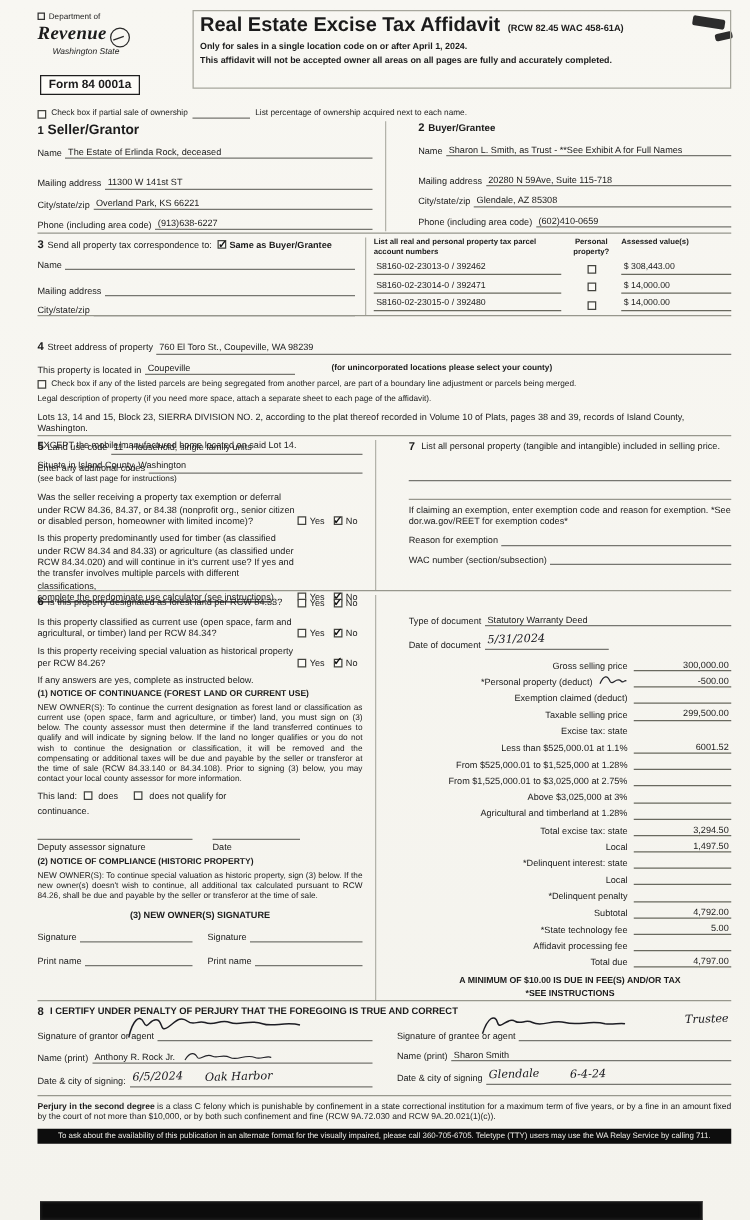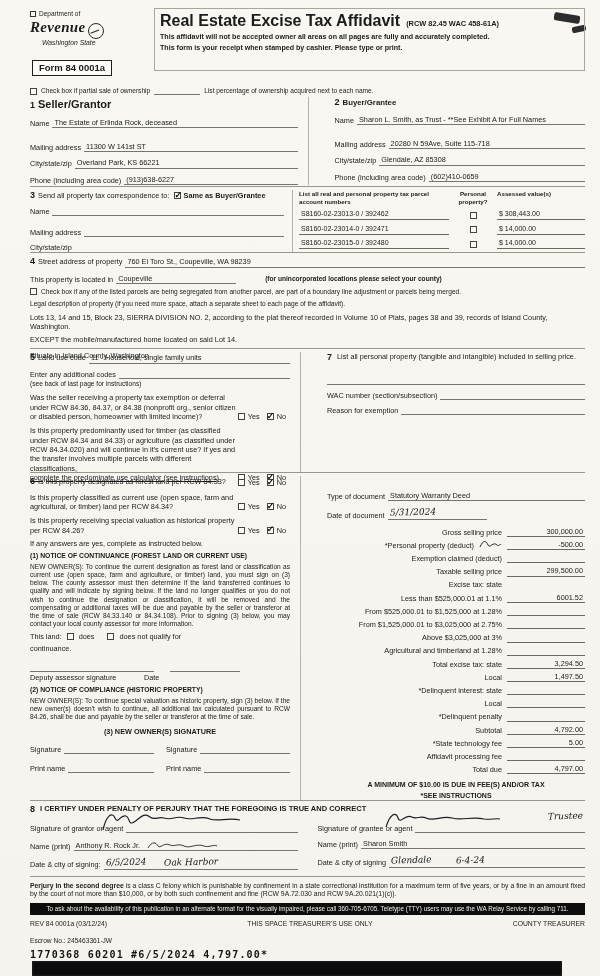--- a/index.html
+++ b/index.html
@@ -74,22 +74,22 @@
       <div><span class="mini-box"></span><span>Department of</span></div>
       <div><span class="rev-word">Revenue</span><span class="logo-circle"></span></div>
       <div class="wa-state">Washington State</div>
     </div>
     <div class="form-box">Form 84 0001a</div>
     <div class="title-wrap">
       <div>
         <span class="main-title">Real Estate Excise Tax Affidavit</span>
         <span class="rcw">(RCW 82.45 WAC 458-61A)</span>
       </div>
+      <div class="hnote">Only for sales in a single location code on or after April 1, 2024.</div>
       <div class="hnote">This affidavit will not be accepted owner all areas on all pages are fully and accurately completed.</div>
-      <div class="hnote">This form is your receipt when stamped by cashier. Please type or print.</div>
     </div>
   </div>
 
   <div class="sec" style="top:86px;display:flex;align-items:flex-end;gap:4px">
     <span class="cb"></span>
     <span class="small">Check box if partial sale of ownership</span>
     <span class="line" style="width:46px"></span>
     <span class="small">List percentage of ownership acquired next to each name.</span>
   </div>
 
@@ -172,21 +172,21 @@
       </div>
       <div class="pt-row">
         <span class="ptc1">S8160-02-23015-0 / 392480</span>
         <span class="ptc2"><span class="cb"></span></span>
         <span class="ptc3">$ 14,000.00</span>
       </div>
     </div>
   </div>
 
   <div class="sec rule-top" style="top:252px;height:96px">
-    <div class="frow" style="margin-top:0">
+    <div class="frow" style="margin-top:16px">
       <span class="lbl"><b class="num">4</b><span>Street address of property</span></span>
       <span class="fill">760 El Toro St., Coupeville, WA 98239</span>
     </div>
     <div class="frow">
       <span class="lbl">This property is located in</span>
       <span class="fill" style="max-width:120px">Coupeville</span>
       <span class="gray-note">(for unincorporated locations please select your county)</span>
       <span style="flex:1"></span>
     </div>
     <div class="plain" style="display:flex;gap:4px;align-items:flex-start">
@@ -229,26 +229,29 @@
             <span class="ynl">No</span>
         </span>
       </div>
     </div>
     <div class="col-r">
       <div style="display:flex;gap:2px">
         <b class="num">7</b>
         <span>List all personal property (tangible and intangible) included in selling price.</span>
       </div>
       <span class="line" style="display:block;margin-top:12px"></span>
+      <div style="border-top:1px solid #97978d;margin-top:14px;padding-top:3px">
+        <span>If claiming an exemption, enter exemption code and reason for exemption.  *See dor.wa.gov/REET for exemption codes*</span>
+      </div>
+      <div class="frow">
+          <span class="lbl">Reason for exemption</span>
+          <span class="fill"></span>
+        </div>
       <div class="frow">
           <span class="lbl">WAC number (section/subsection)</span>
-          <span class="fill"></span>
-        </div>
-      <div class="frow">
-          <span class="lbl">Reason for exemption</span>
           <span class="fill"></span>
         </div>
     </div>
   </div>
 
   <div class="sec rule-top two-col" style="top:472px;height:328px">
     <div class="col-l">
       <div class="qwrap" style="margin-top:0">
         <div><b class="num">6</b><span>Is this property designated as forest land per RCW 84.33?</span></div>
         <span class="yn">
@@ -285,21 +288,21 @@
         <span>does</span>
         <span class="cb" style="margin-left:8px"></span>
         <span>does not qualify for</span>
       </div>
       <div class="plain" style="margin-top:2px">continuance.</div>
       <div style="display:flex;gap:16px;margin-top:10px">
         <span class="line" style="width:124px"></span>
         <span class="line" style="width:70px"></span>
       </div>
       <div style="display:flex;margin-top:1px">
-        <span style="width:114px">Deputy assessor signature</span>
+        <span style="width:140px">Deputy assessor signature</span>
         <span>Date</span>
       </div>
       <div class="plain b" style="font-size:6.8px">(2) NOTICE OF COMPLIANCE (HISTORIC PROPERTY)</div>
       <div class="body-sm">NEW OWNER(S): To continue special valuation as historic property, sign (3) below. If the new owner(s) doesn't wish to continue, all additional tax calculated pursuant to RCW 84.26, shall be due and payable by the seller or transferor at the time of sale.</div>
       <div class="plain b" style="text-align:center;margin-top:6px">(3) NEW OWNER(S) SIGNATURE</div>
       <div style="display:flex;gap:12px;margin-top:8px">
         <div class="frow" style="flex:1;margin-top:0">
             <span class="lbl">Signature</span>
             <span class="fill"></span>
           </div>
@@ -462,24 +465,15 @@
     </div>
   </div>
 
   <div class="sec rule-top" style="top:876px;height:40px">
     <div class="body-sm" style="font-size:6.8px">
       <span class="b">Perjury in the second degree</span><span> is a class C felony which is punishable by confinement in a state correctional institution for a maximum term of five years, or by a fine in an amount fixed by the court of not more than $10,000, or by both such confinement and fine (RCW 9A.72.030 and RCW 9A.20.021(1)(c)).</span>
     </div>
     <div class="access-bar">To ask about the availability of this publication in an alternate format for the visually impaired, please call 360-705-6705. Teletype (TTY) users may use the WA Relay Service by calling 711.</div>
   </div>
 
-  <div class="sec" style="top:920px;height:40px">
-    <div style="display:flex;justify-content:space-between;font-size:6.8px">
-      <span>REV 84 0001a (03/12/24)</span>
-      <span>THIS SPACE TREASURER'S USE ONLY</span>
-      <span>COUNTY TREASURER</span>
-    </div>
-    <div style="font-size:6.6px;margin-top:8px">Escrow No.: 245463361-JW</div>
-    <div class="stamp">1770368 60201 #6/5/2024 4,797.00*</div>
-  </div>
 
   <div class="bottom-bar"></div>
 </div>
 
 </body></html>

